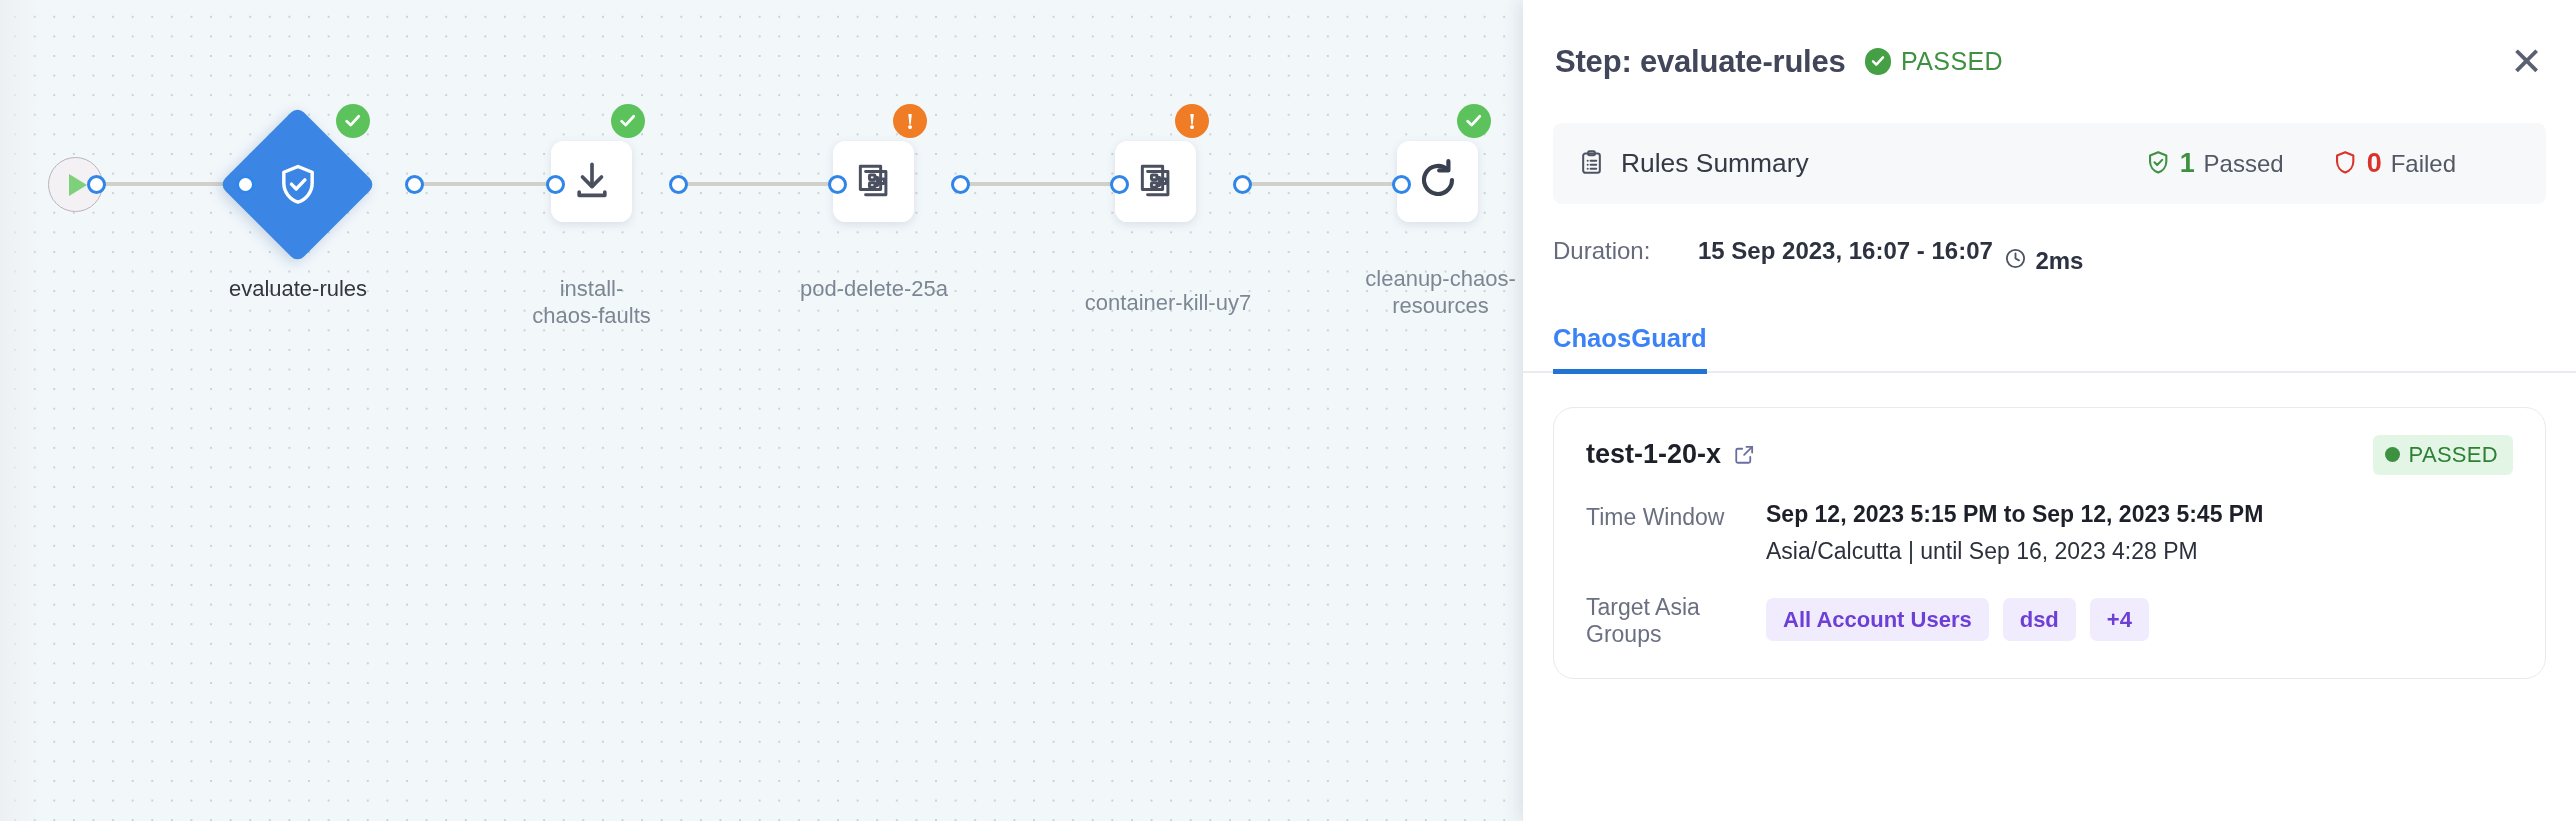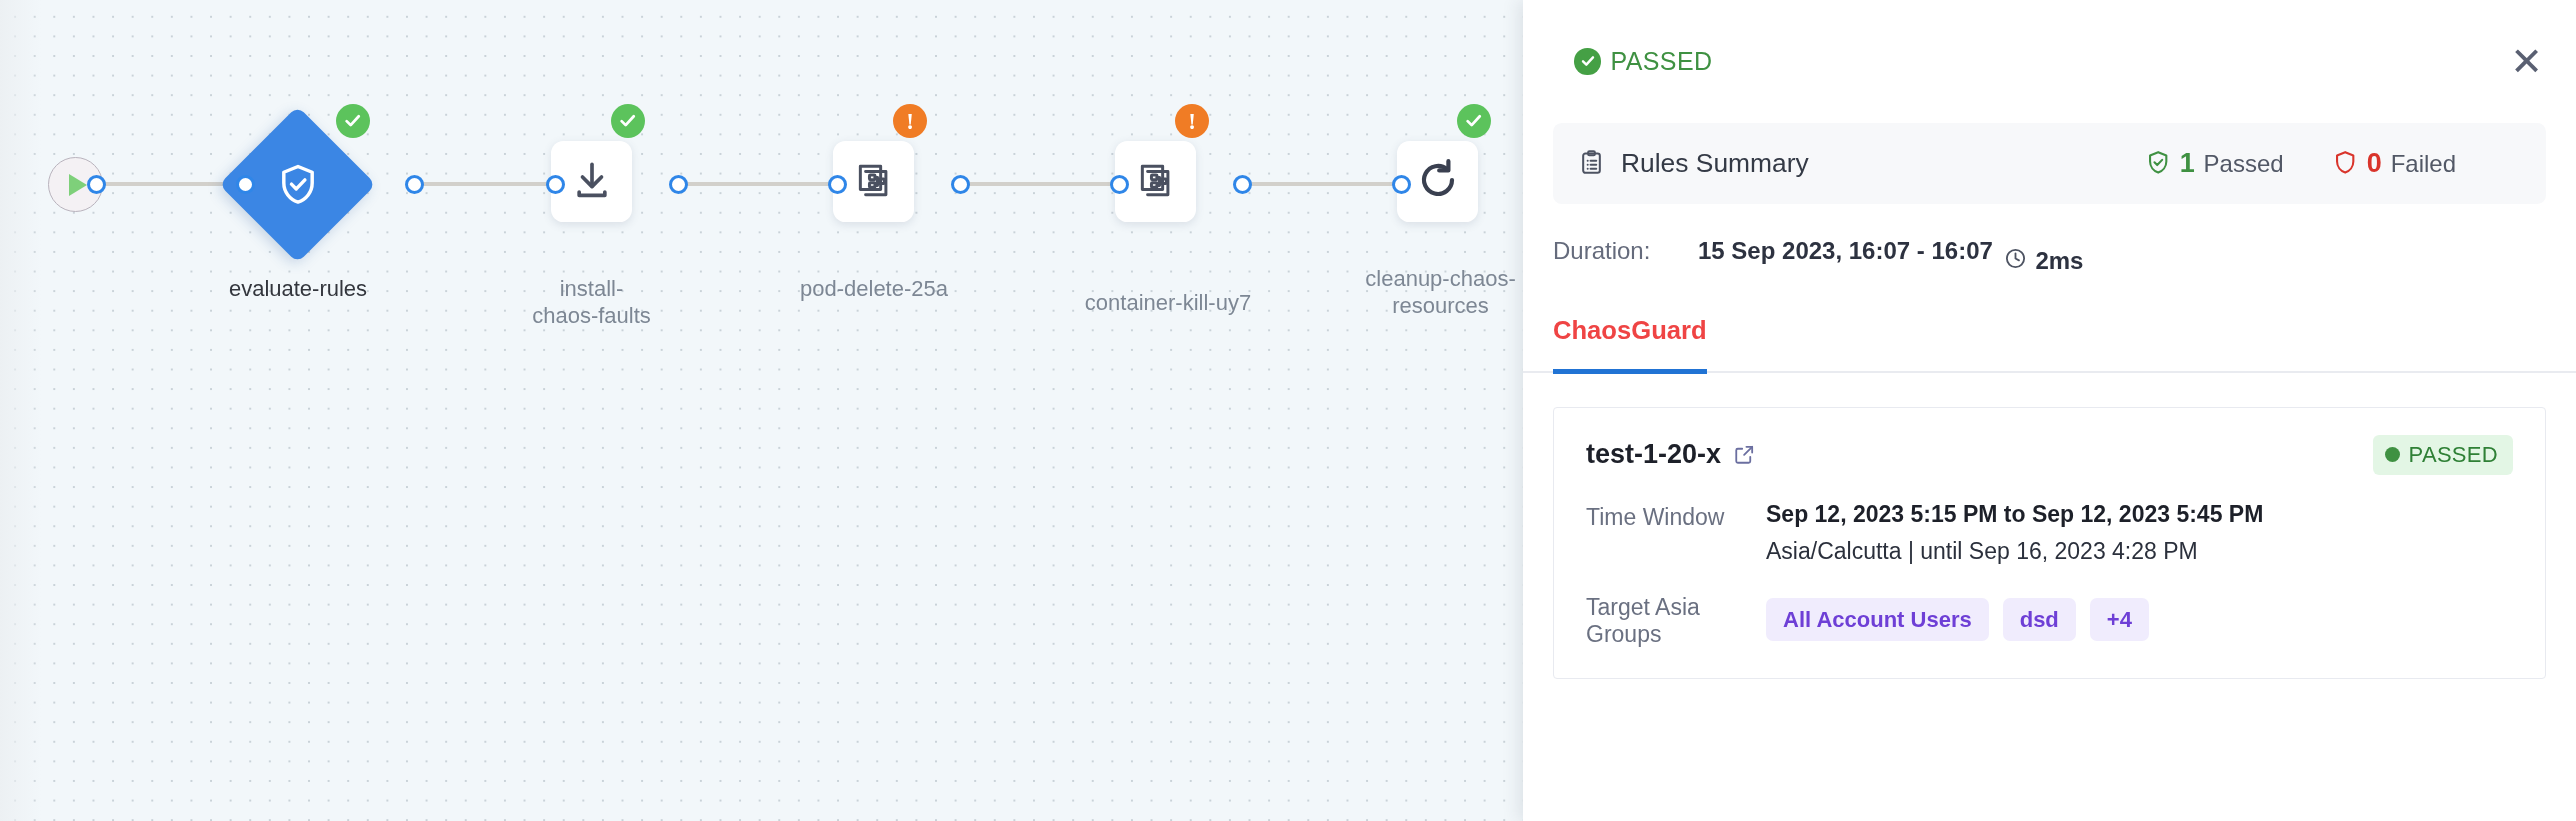--- a/index.html
+++ b/index.html
@@ -135,29 +135,29 @@
   .meta-label { width: 145px; font-size: 24px; color: #656b7c; }
   .meta-value { font-size: 24px; color: #2d3240; font-weight: bold; display: flex; align-items: center; gap: 11.5px; }
   .meta-value .dur { display: flex; align-items: center; gap: 8px; margin-top: 20px; }
 
   
   .tabs {
     margin-top: 34px; height: 67px; border-bottom: 2.6px solid #e9ebf0;
     display: flex; align-items: flex-end; padding-left: 30px;
   }
   .tab {
-    font-size: 25.6px; color: #ef4444; font-weight: bold;
-    padding-bottom: 24px; border-bottom: 5.3px solid transparent;
+    font-size: 25.6px; color: #3b82f6; font-weight: bold;
+    padding-bottom: 16px; border-bottom: 5.3px solid transparent;
     position: relative; bottom: -2.6px;
   }
   .tab.active { border-bottom-color: #2173d4; }
 
   
   .test-card {
-    margin: 34px 30px 0 30px; border: 1.8px solid #e8eaf0; border-radius: 4px;
+    margin: 34px 30px 0 30px; border: 1.8px solid #e8eaf0; border-radius: 21px;
     padding: 26.4px 32px 30px 32px;
   }
   .test-head { display: flex; align-items: center; }
   .test-name { font-size: 27px; font-weight: bold; color: #1d2029; }
   .ext-icon { margin-left: 12.3px; display: inline-flex; }
   .pill {
     margin-left: auto; background: #e3f6e5; color: #2f8036;
     border-radius: 6.2px; padding: 7px 15px 7px 11.5px;
     display: flex; align-items: center; gap: 8.8px;
     font-size: 22px; letter-spacing: 0.3px;
@@ -277,20 +277,21 @@
           <polyline points="4.5,12.5 9.5,17.5 19.5,6.5"></polyline>
         </svg>
     </div>
     <div class="port" style="left:1392px; top:175px;"></div>
     <div class="node-label" style="left:1347px; top:265px; width:187px;">cleanup-chaos-resources</div>
   </div>
 
   <div class="panel">
 
     <div class="panel-header">
+      <span class="panel-title">Step: evaluate-rules</span>
       <span class="hdr-status">
         <span class="check-circle">
           <svg width="16" height="16" viewBox="0 0 24 24" fill="none" stroke="#ffffff" stroke-width="3.6" stroke-linecap="round" stroke-linejoin="round">
               <polyline points="4.5,12.5 9.5,17.5 19.5,6.5"></polyline>
             </svg>
         </span>
         <span class="txt">PASSED</span>
       </span>
       <span class="close-btn">✕</span>
     </div>

